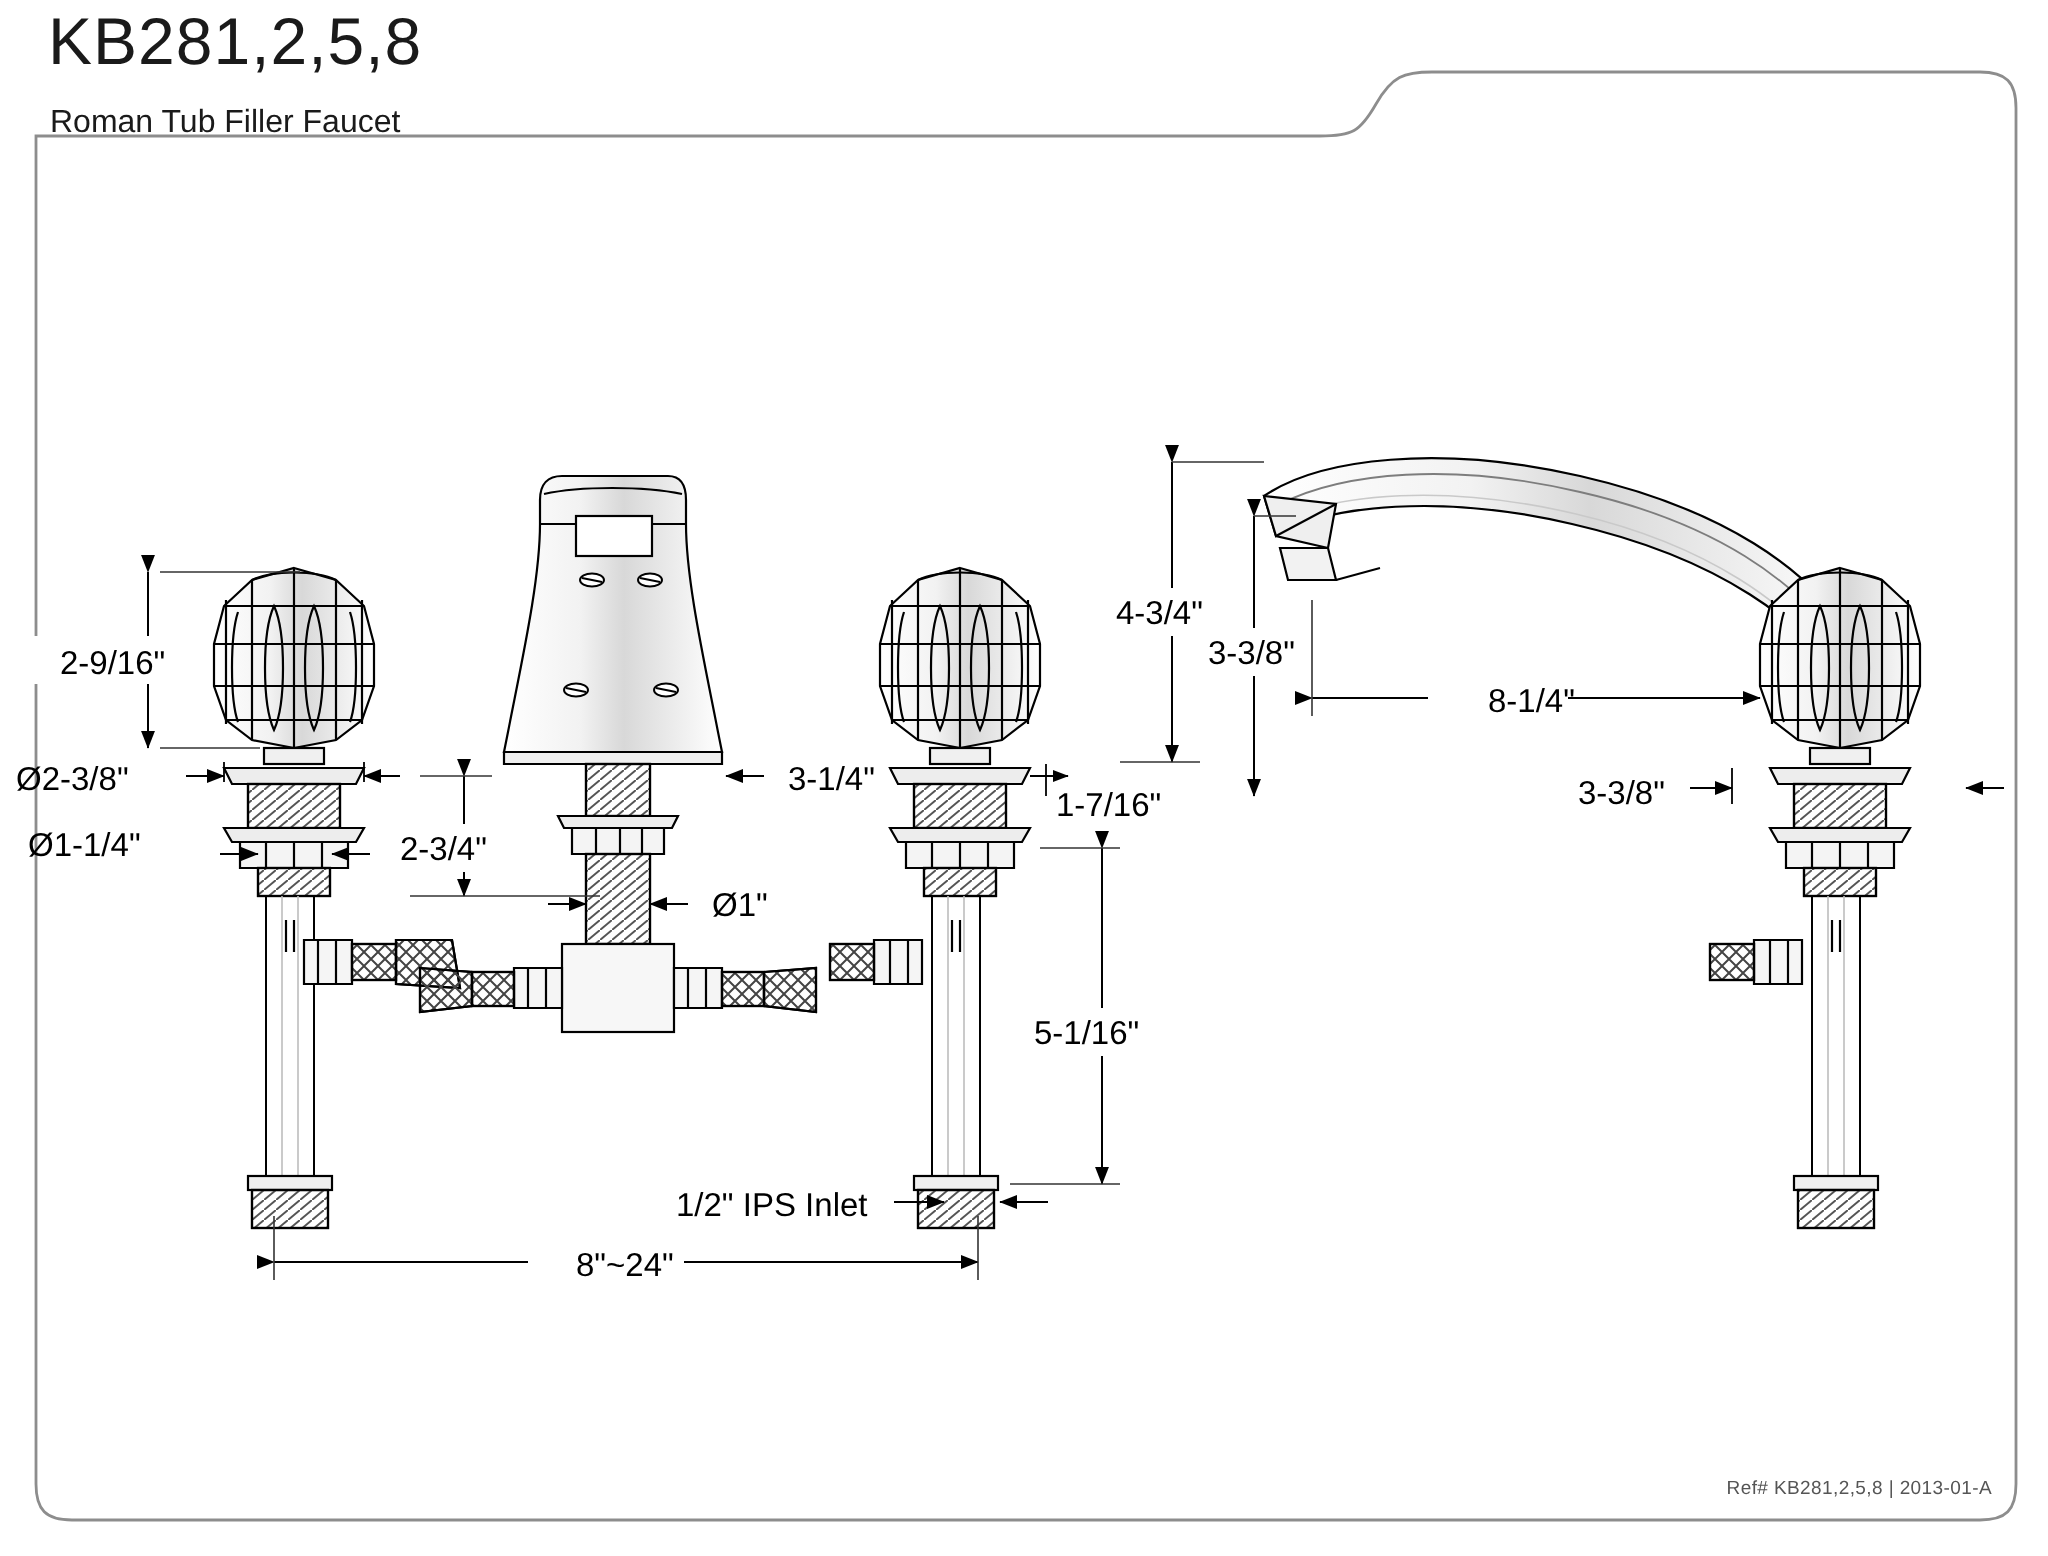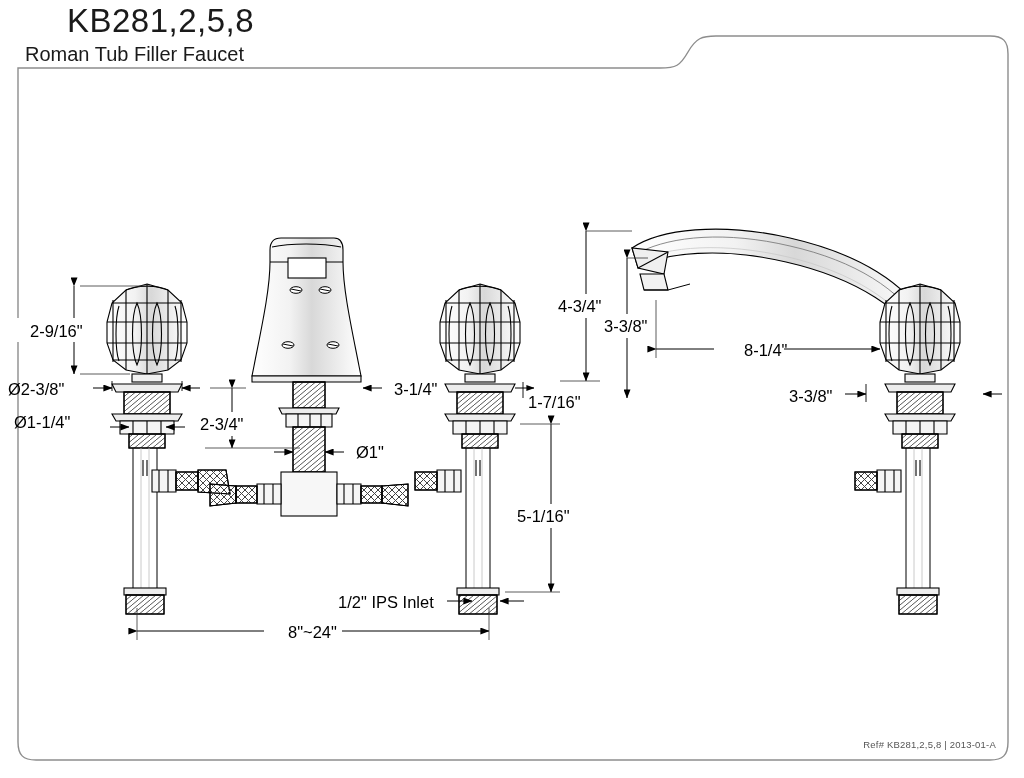--- a/index.html
+++ b/index.html
@@ -1,19 +1,19 @@
 <!DOCTYPE html>
 <html><head>
 <meta charset="utf-8">
 <style>
   html,body{margin:0;padding:0;background:#ffffff;}
   body{width:1024px;height:778px;font-family:"Liberation Sans",sans-serif;color:#000;overflow:hidden;}
   #stage{position:relative;width:1024px;height:778px;}
-  #title{position:absolute;left:24px;top:4px;font-size:33px;letter-spacing:.5px;line-height:1;font-weight:400;color:#1a1a1a;margin-left:43px;}
-  #subtitle{position:absolute;left:25px;top:44px;font-size:20px;line-height:1;color:#1a1a1a;}
+  #title{position:absolute;left:24px;top:4px;font-size:33px;letter-spacing:.5px;line-height:1;font-weight:400;color:#1a1a1a;}
+  #subtitle{position:absolute;left:25px;top:54px;font-size:16px;line-height:1;color:#1a1a1a;}
   #refline{position:absolute;right:28px;bottom:28px;font-size:9.5px;color:#555;letter-spacing:.2px;white-space:nowrap;}
   svg{position:absolute;left:0;top:0;}
   .dimtxt{font-family:"Liberation Sans",sans-serif;font-size:16.5px;fill:#000;}
 </style>
 </head>
 <body>
 
 <div id="stage">
 
   <div id="title">KB281,2,5,8</div>

